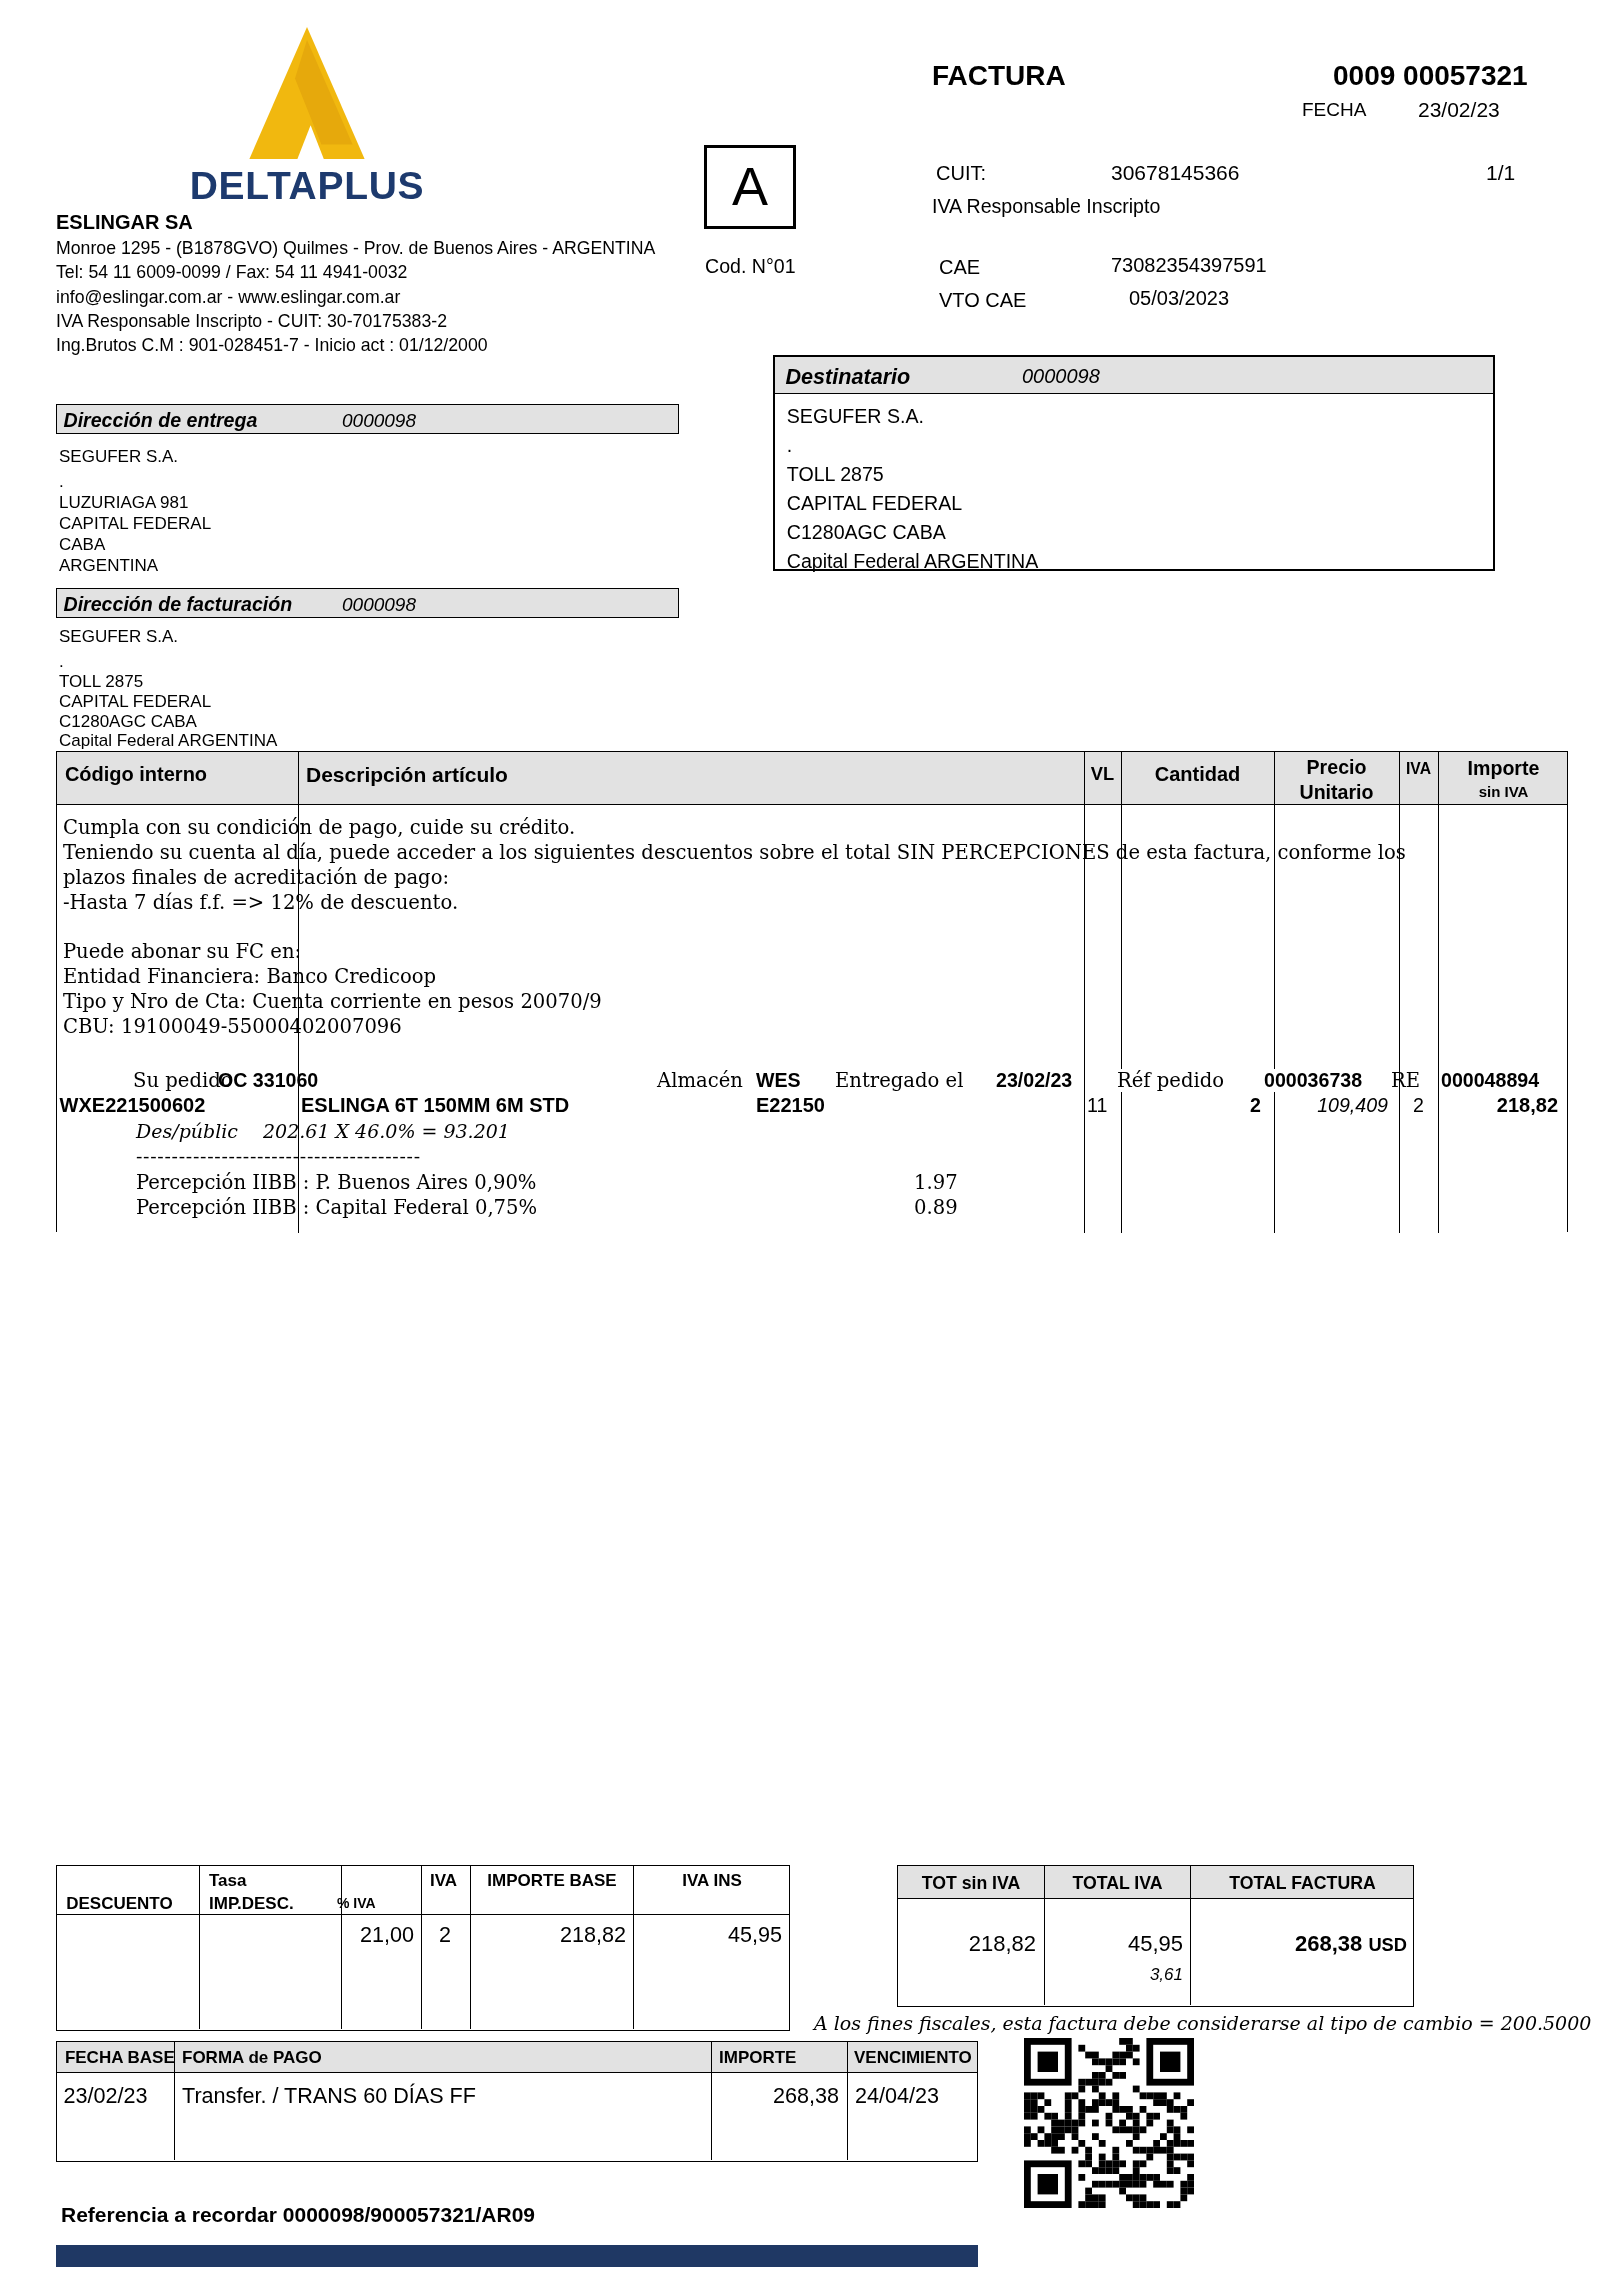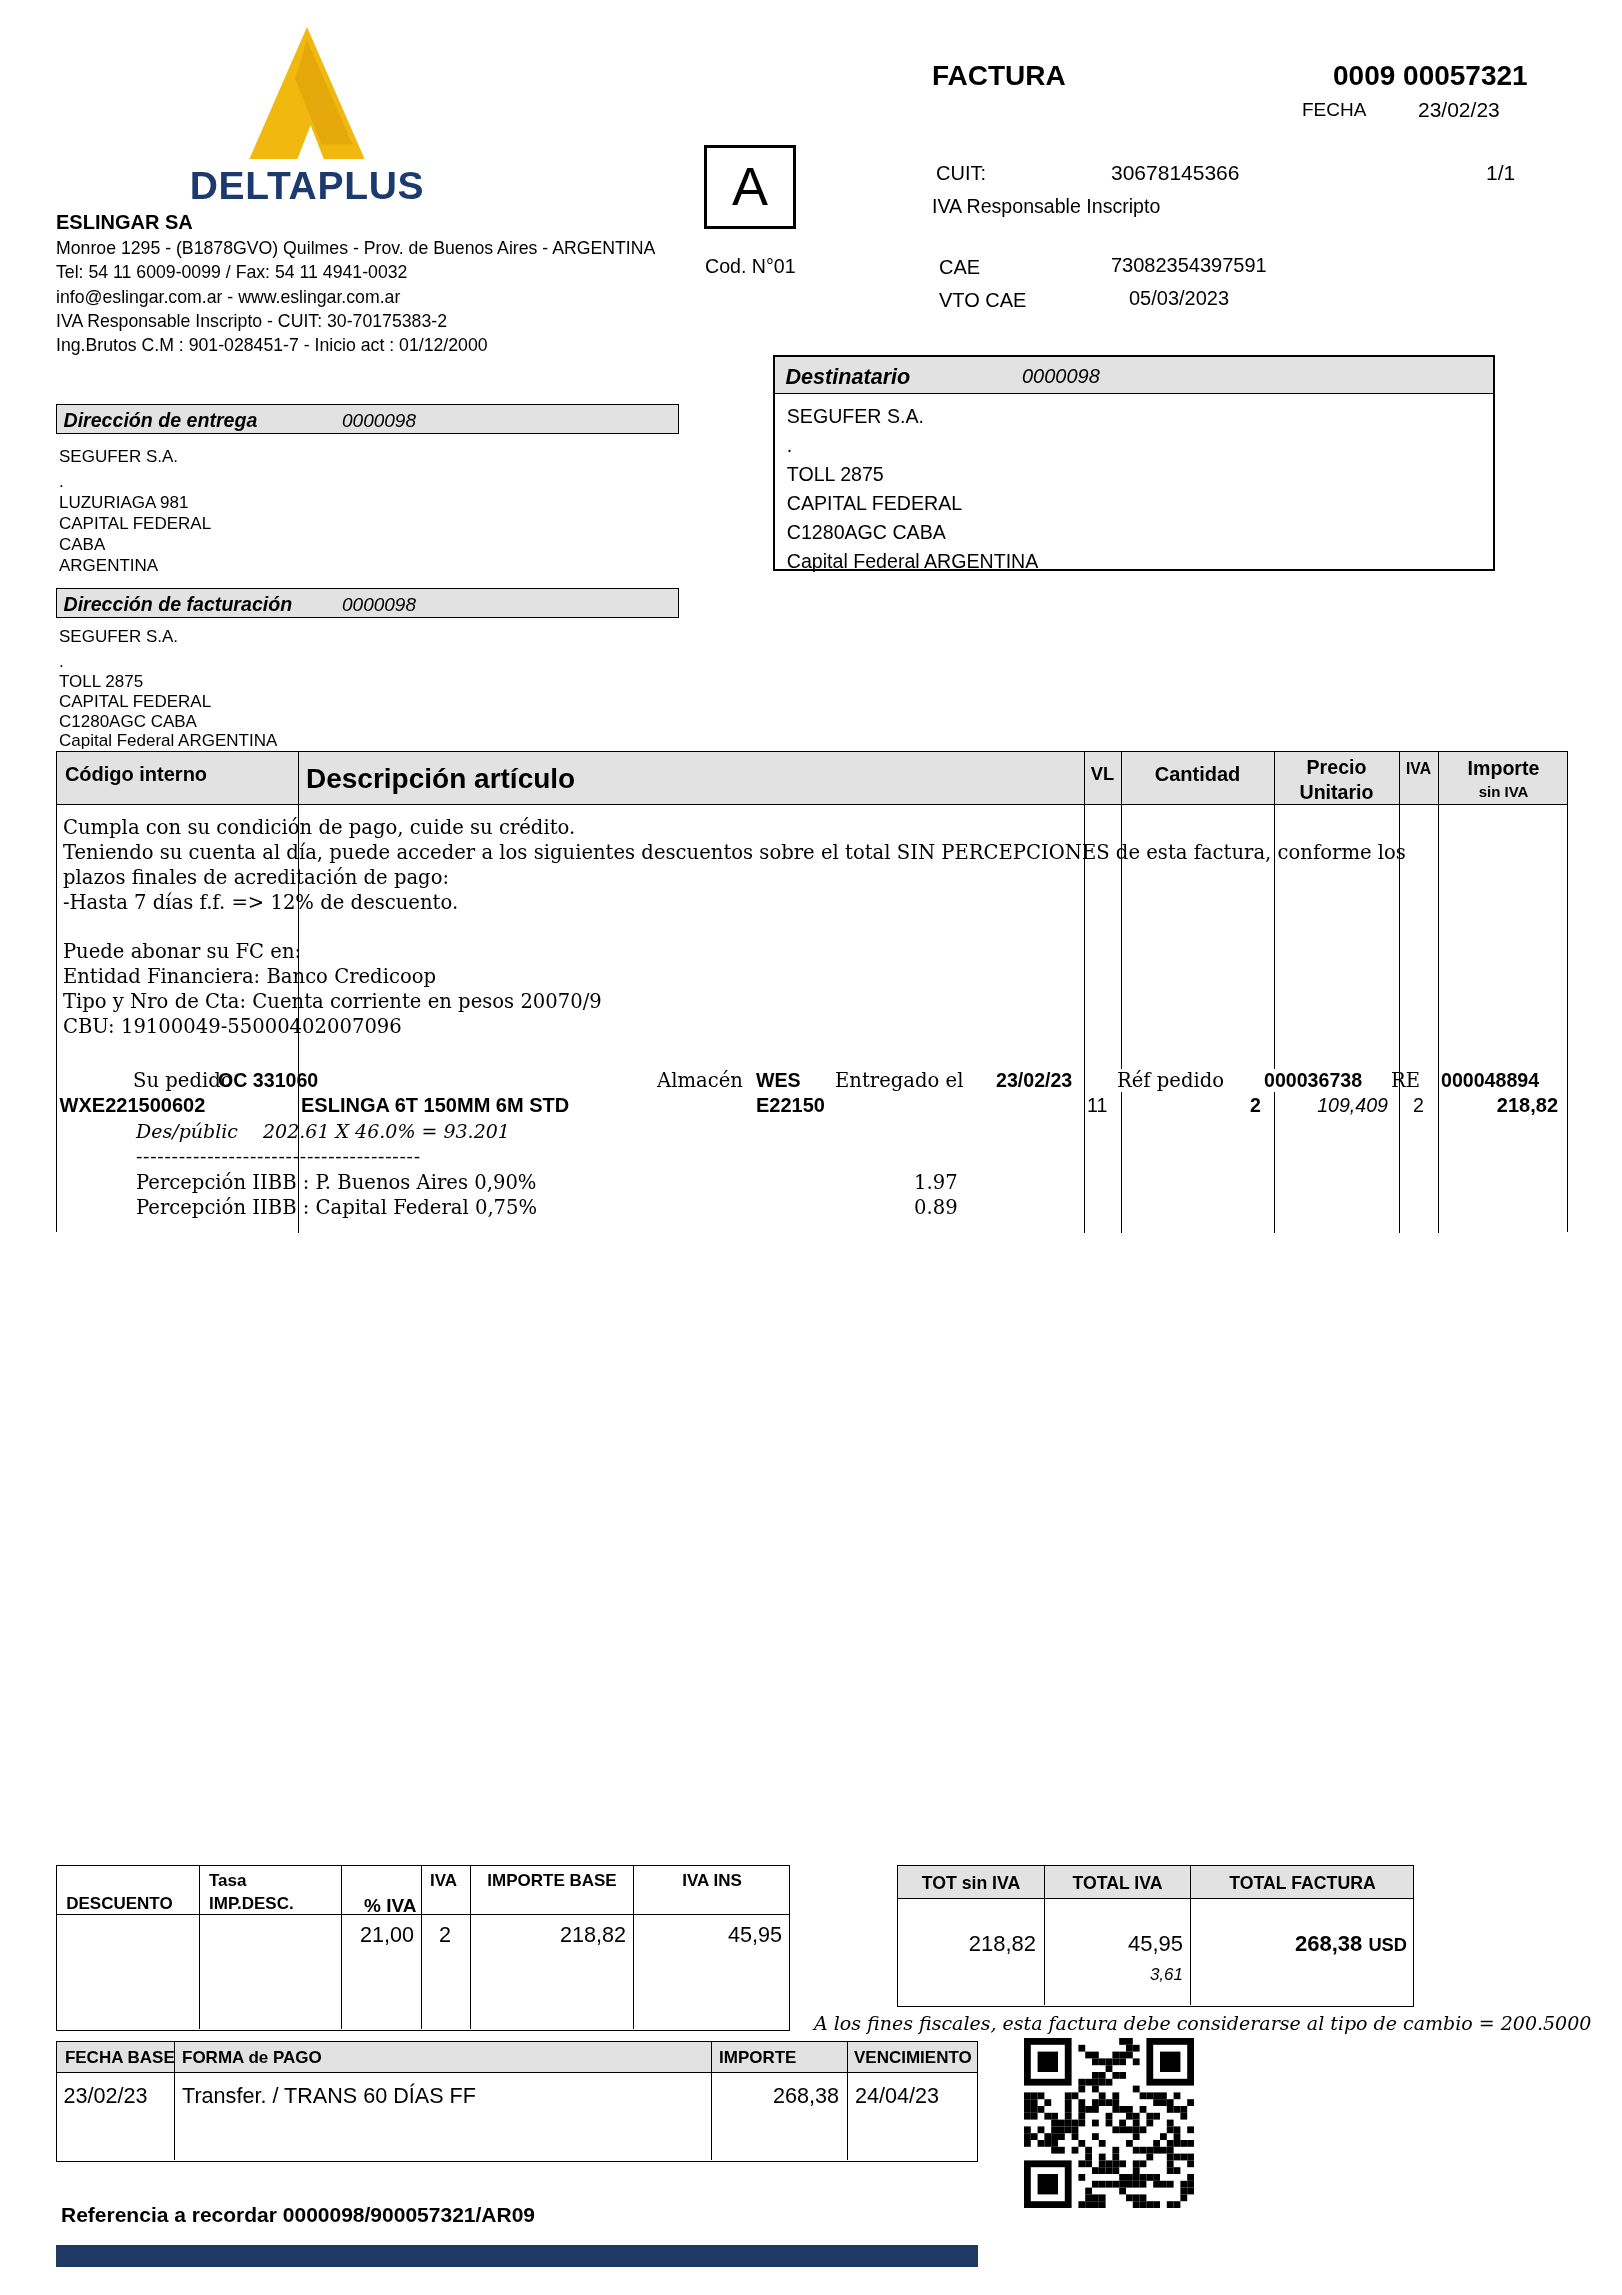--- a/index.html
+++ b/index.html
@@ -95,21 +95,21 @@
     <div class="grey" style="position:absolute;left:0;top:0;width:100%;height:53px;border-bottom:1.3px solid #000;"></div>
 
     <div class="vline" style="left:241px;height:481px;"></div>
     <div class="vline" style="left:1027px;height:481px;"></div>
     <div class="vline" style="left:1064px;height:481px;"></div>
     <div class="vline" style="left:1217px;height:481px;"></div>
     <div class="vline" style="left:1342px;height:481px;"></div>
     <div class="vline" style="left:1381px;height:481px;"></div>
 
     <div class="abs b" style="left:7.9px;top:10.5px;font-size:20px;">Código interno</div>
-    <div class="abs b" style="left:249px;top:10.5px;font-size:28px;">Descripción artículo</div>
+    <div class="abs b" style="left:249px;top:10.5px;font-size:21px;">Descripción artículo</div>
     <div class="abs b center" style="left:1027px;width:37px;top:10.5px;font-size:18.3px;">VL</div>
     <div class="abs b center" style="left:1064px;width:153px;top:10.5px;font-size:20px;">Cantidad</div>
     <div class="abs b center" style="left:1217px;width:125px;top:3.9px;font-size:19.6px;">Precio</div>
     <div class="abs b center" style="left:1217px;width:125px;top:29px;font-size:19.6px;">Unitario</div>
     <div class="abs b center" style="left:1342px;width:39px;top:7.9px;font-size:15.7px;">IVA</div>
     <div class="abs b center" style="left:1381px;width:131px;top:5.2px;font-size:19.6px;">Importe</div>
     <div class="abs b center" style="left:1381px;width:131px;top:31px;font-size:15px;">sin IVA</div>
 
     <div class="abs serif" style="left:5.9px;top:64px;height:25px;font-size:19.6px;">Cumpla con su condición de pago, cuide su crédito.</div>
     <div class="abs serif" style="left:5.9px;top:89px;height:25px;font-size:19.6px;">Teniendo su cuenta al día, puede acceder a los siguientes descuentos sobre el total SIN PERCEPCIONES de esta factura, conforme los</div>
@@ -154,21 +154,21 @@
   <div style="position:absolute;left:56px;top:1865px;width:734px;height:166px;border:1.3px solid #000;">
     <div class="vline" style="left:142px;height:163px;"></div>
     <div class="vline" style="left:284px;height:163px;"></div>
     <div class="vline" style="left:364px;height:163px;"></div>
     <div class="vline" style="left:413px;height:163px;"></div>
     <div class="vline" style="left:576px;height:163px;"></div>
     <div class="hline" style="top:48px;width:100%;"></div>
     <div class="abs b" style="left:9.2px;top:27.5px;font-size:17px;">DESCUENTO</div>
     <div class="abs b" style="left:152px;top:5.2px;font-size:17px;">Tasa</div>
     <div class="abs b" style="left:152px;top:27.5px;font-size:17px;">IMP.DESC.</div>
-    <div class="abs b" style="left:307px;top:29px;font-size:19px;">% IVA</div>
+    <div class="abs b" style="left:280px;top:29px;font-size:14px;">% IVA</div>
     <div class="abs b" style="left:373px;top:5.2px;font-size:17px;">IVA</div>
     <div class="abs b center" style="left:413px;width:164px;top:5.2px;font-size:17px;">IMPORTE BASE</div>
     <div class="abs b center" style="left:576px;width:158px;top:5.2px;font-size:17px;">IVA INS</div>
     <div class="abs right" style="left:284px;width:73px;top:56px;font-size:21.6px;">21,00</div>
     <div class="abs center" style="left:364px;width:48px;top:56px;font-size:21.6px;">2</div>
     <div class="abs right" style="left:413px;width:156px;top:56px;font-size:21.6px;">218,82</div>
     <div class="abs right" style="left:576px;width:149px;top:56px;font-size:21.6px;">45,95</div>
   </div>
 
   <div style="position:absolute;left:897px;top:1865px;width:517px;height:142px;border:1.3px solid #000;">

